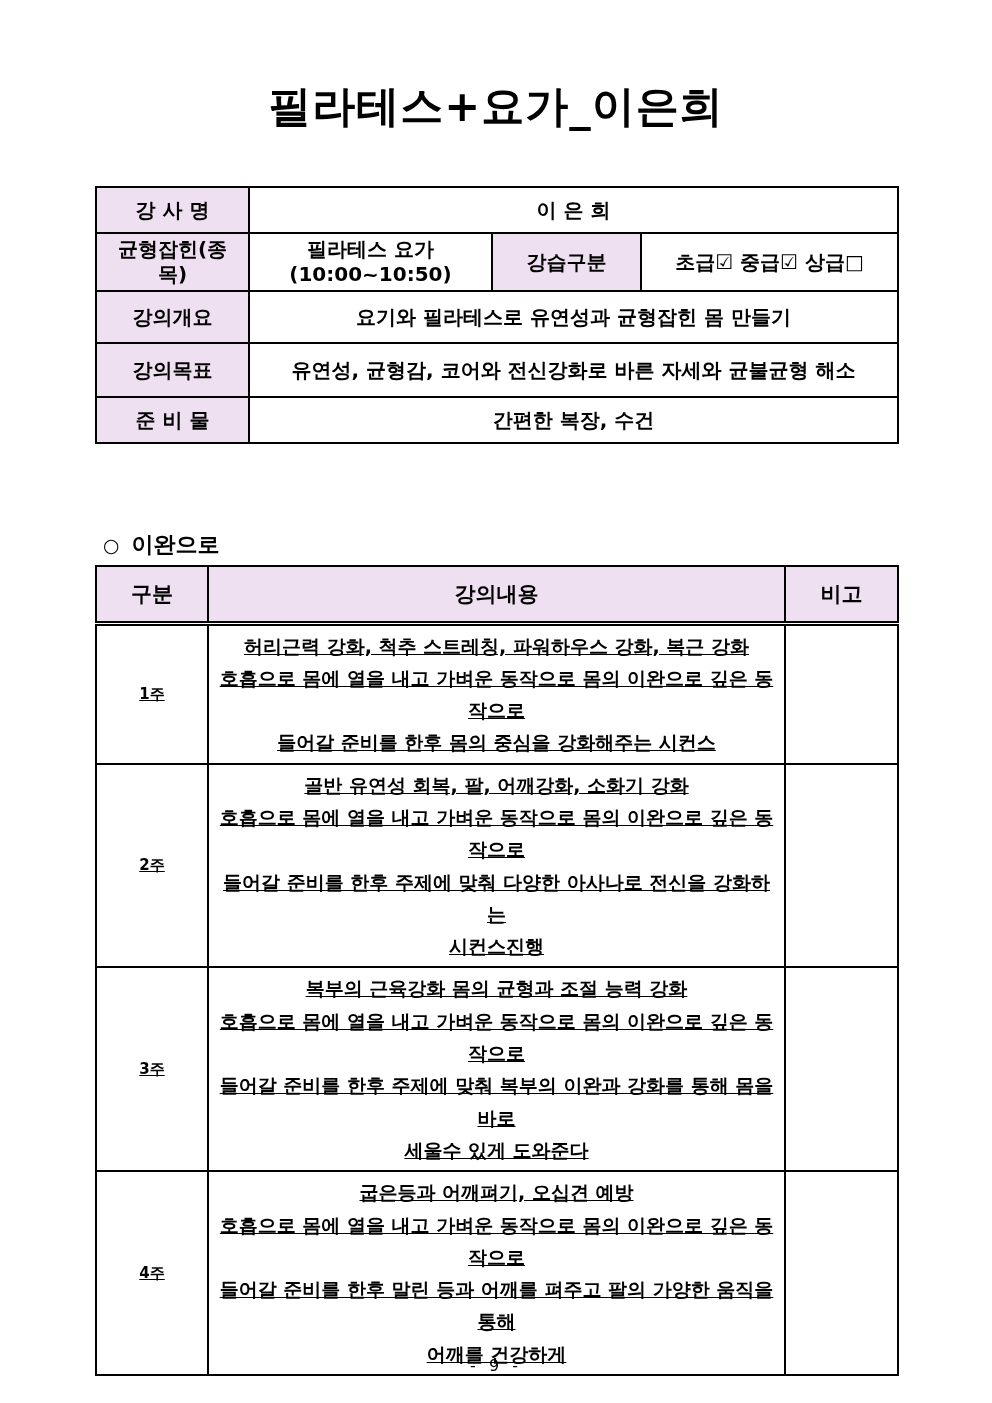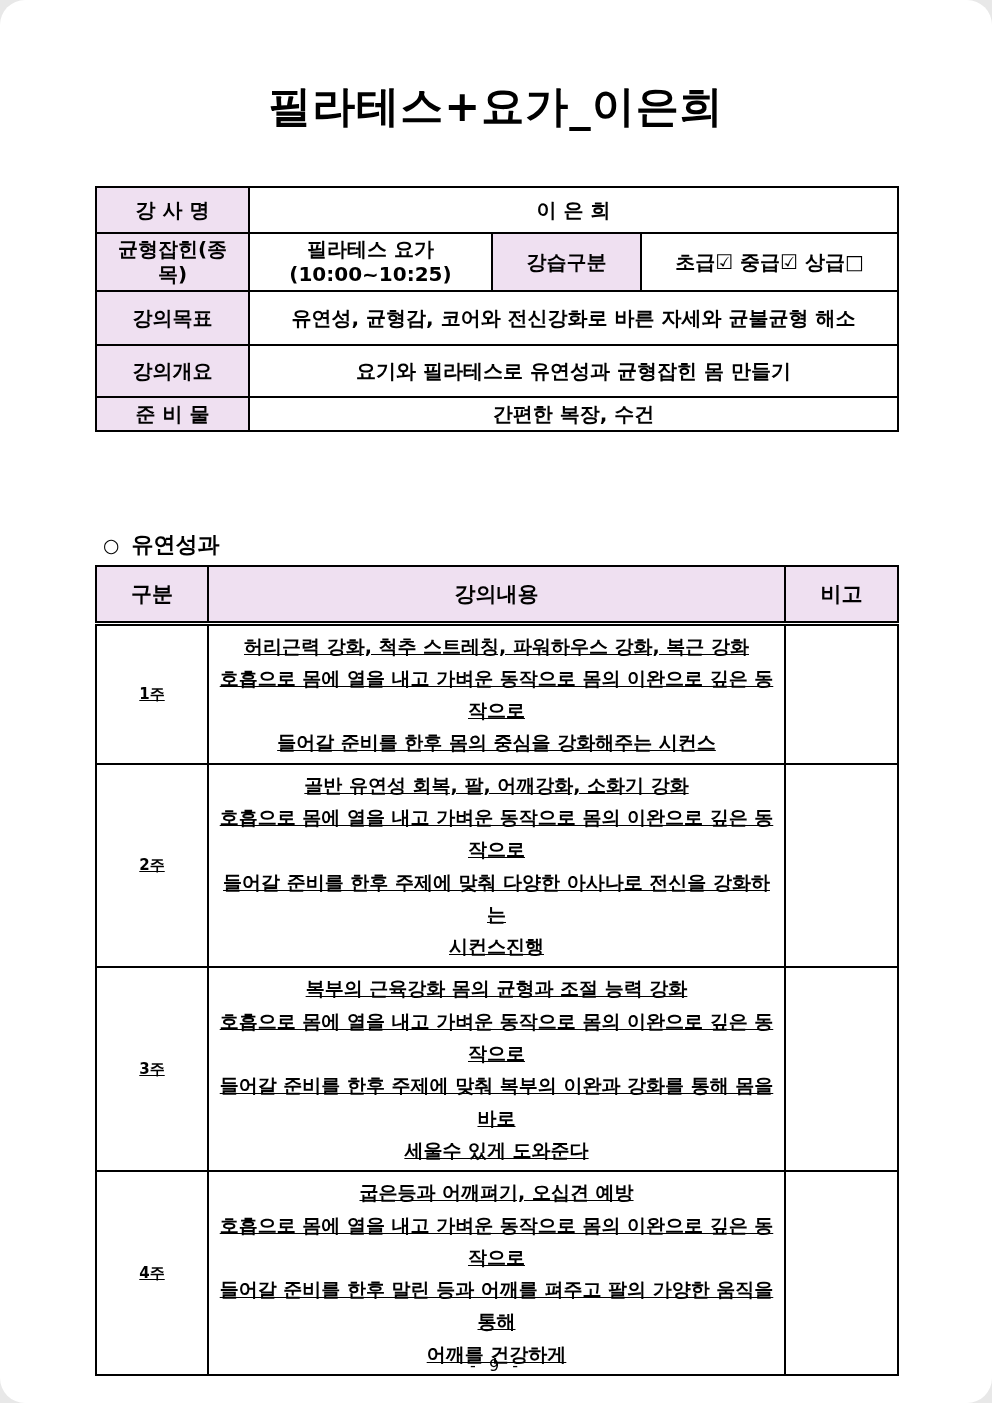--- a/index.html
+++ b/index.html
@@ -5,21 +5,20 @@
   * { margin:0; padding:0; box-sizing:border-box; }
   html,body { background:#e8e8e8; }
   .page {
     position:relative;
     width:992px; height:1403px;
     margin:0 auto;
     background:#ffffff;
     font-family:"DejaVu Sans","Liberation Sans",sans-serif;
     color:#000;
     overflow:hidden;
-    border-radius:25px;
   }
   .doc-title {
     position:absolute; top:78px; left:0; width:100%;
     text-align:center;
     font-size:43px; font-weight:bold; letter-spacing:1px;
   }
   
   table { border-collapse:collapse; table-layout:fixed; }
   .info-table {
     position:absolute; top:186px; left:95px; width:802px;
@@ -85,42 +84,42 @@
         <col style="width:257px">
     </colgroup>
     <tbody>
         <tr style="height:46px">
       <td class="hdr-cell">강 사 명</td>
       <td colspan="3">이 은 희</td>
     </tr>
     <tr style="height:58px">
       <td class="hdr-cell">균형잡힌(종목)</td>
       <td>필라테스 요가
-(10:00~10:25)</td>
+(10:00~10:50)</td>
       <td class="hdr-cell">강습구분</td>
       <td>초급☑ 중급☑ 상급□</td>
+    </tr>
+    <tr style="height:52px">
+      <td class="hdr-cell">강의개요</td>
+      <td colspan="3" class="left-val">요기와 필라테스로 유연성과 균형잡힌 몸 만들기</td>
     </tr>
     <tr style="height:54px">
       <td class="hdr-cell">강의목표</td>
       <td colspan="3" class="left-val">유연성, 균형감, 코어와 전신강화로 바른 자세와 균불균형 해소</td>
     </tr>
-    <tr style="height:52px">
-      <td class="hdr-cell">강의개요</td>
-      <td colspan="3" class="left-val">요기와 필라테스로 유연성과 균형잡힌 몸 만들기</td>
-    </tr>
-    <tr style="height:34px">
+    <tr style="height:46px">
       <td class="hdr-cell">준 비 물</td>
       <td colspan="3">간편한 복장, 수건</td>
     </tr>
   </tbody>
     </table>
 
   <div class="plan-heading">
     <span class="bullet">○</span>
-    <span>유연성과</span>
+    <span>이완으로</span>
   </div>
 
   <table class="plan-table">
     <colgroup>
       <col style="width:112px">
         <col style="width:577px">
         <col style="width:113px">
     </colgroup>
     <tbody>
         <tr class="head">

